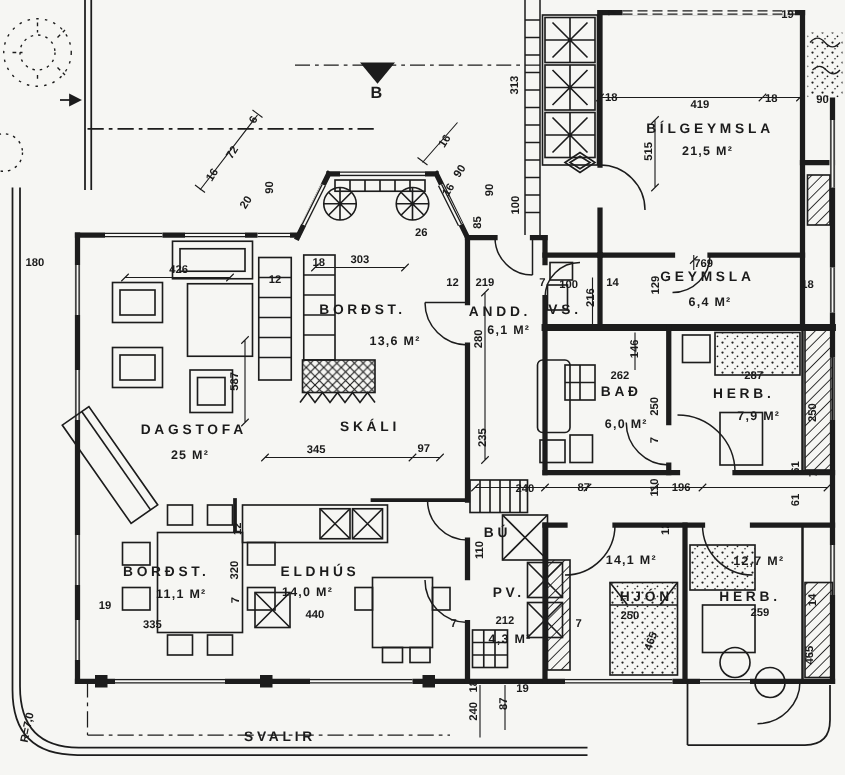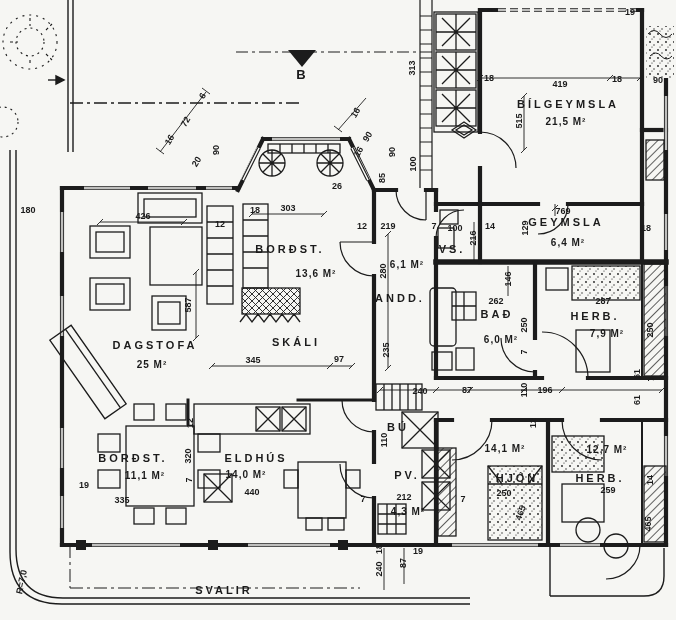--- a/index.html
+++ b/index.html
@@ -308,21 +308,21 @@
 </svg>
 
 <div id="labels-layer">
       <span class="lbl room" style="left: 568px; top: 104px; text-align: right;">BÍLGEYMSLA</span>
       <span class="lbl area" style="left: 566px; top: 122px;">21,5 M²</span>
       <span class="lbl room" style="left: 566px; top: 222px;">GEYMSLA</span>
       <span class="lbl area" style="left: 568px; top: 243px;">6,4 M²</span>
       <span class="lbl room" style="left: 661px; top: 152px; margin-left: 40px;">SOR</span>
       <span class="lbl room" style="left: 290px; top: 249px;">BORÐST.</span>
       <span class="lbl area" style="left: 316px; top: 274px;">13,6 M²</span>
-      <span class="lbl room" style="left: 400px; top: 250px; margin-top: 48px;">ANDD.</span>
+      <span class="lbl room" style="left: 400px; top: 250px;">ANDD.</span>
       <span class="lbl area" style="left: 407px; top: 265px;">6,1 M²</span>
       <span class="lbl room" style="left: 452px; top: 249px;">VS.</span>
       <span class="lbl dim" style="left: 496px; top: 301px;">262</span>
       <span class="lbl room" style="left: 497px; top: 314px;">BAÐ</span>
       <span class="lbl area" style="left: 501px; top: 340px;">6,0 M²</span>
       <span class="lbl dim" style="left: 603px; top: 301px;">287</span>
       <span class="lbl room" style="left: 595px; top: 316px;">HERB.</span>
       <span class="lbl area" style="left: 607px; top: 334px;">7,9 M²</span>
       <span class="lbl room" style="left: 296px; top: 342px;">SKÁLI</span>
       <span class="lbl room" style="left: 155px; top: 345px;">DAGSTOFA</span>

